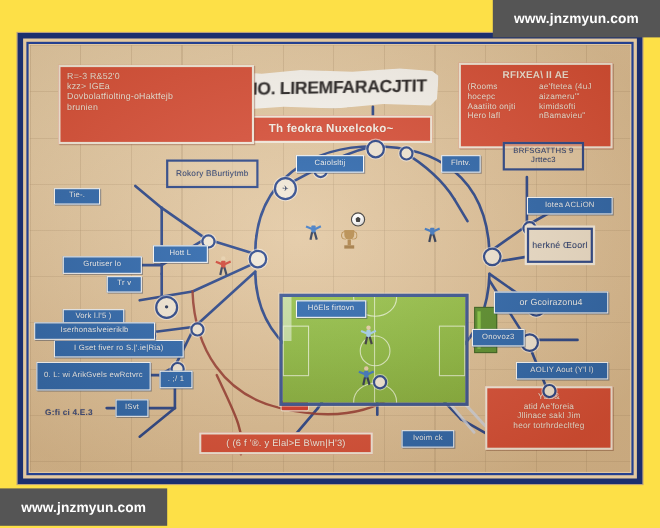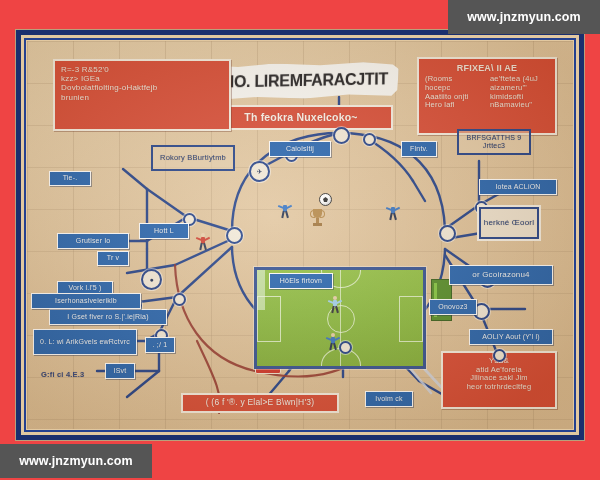--- a/index.html
+++ b/index.html
@@ -1,21 +1,21 @@
 <!DOCTYPE html>
 <html><head>
 <meta charset="utf-8">
 <style>
   html,body{margin:0;padding:0;}
   body{
     width:600px;height:480px;overflow:hidden;position:relative;
     background:#ffffff;
     font-family:"Liberation Sans",sans-serif;
   }
-  #stage{position:absolute;inset:0;width:600px;height:480px;background:#ef4444;}
+  #stage{position:absolute;inset:0;width:600px;height:480px;background:#fde047;}
 
   
   .poster{
     position:absolute;left:16px;top:30px;width:568px;height:410px;
     background:#e2c8a0;
     box-shadow:0 0 0 1px #b9a07c;
   }
   .poster-border-outer{
     position:absolute;left:0;top:0;right:0;bottom:0;
     border:5px solid #1b2f6e;

